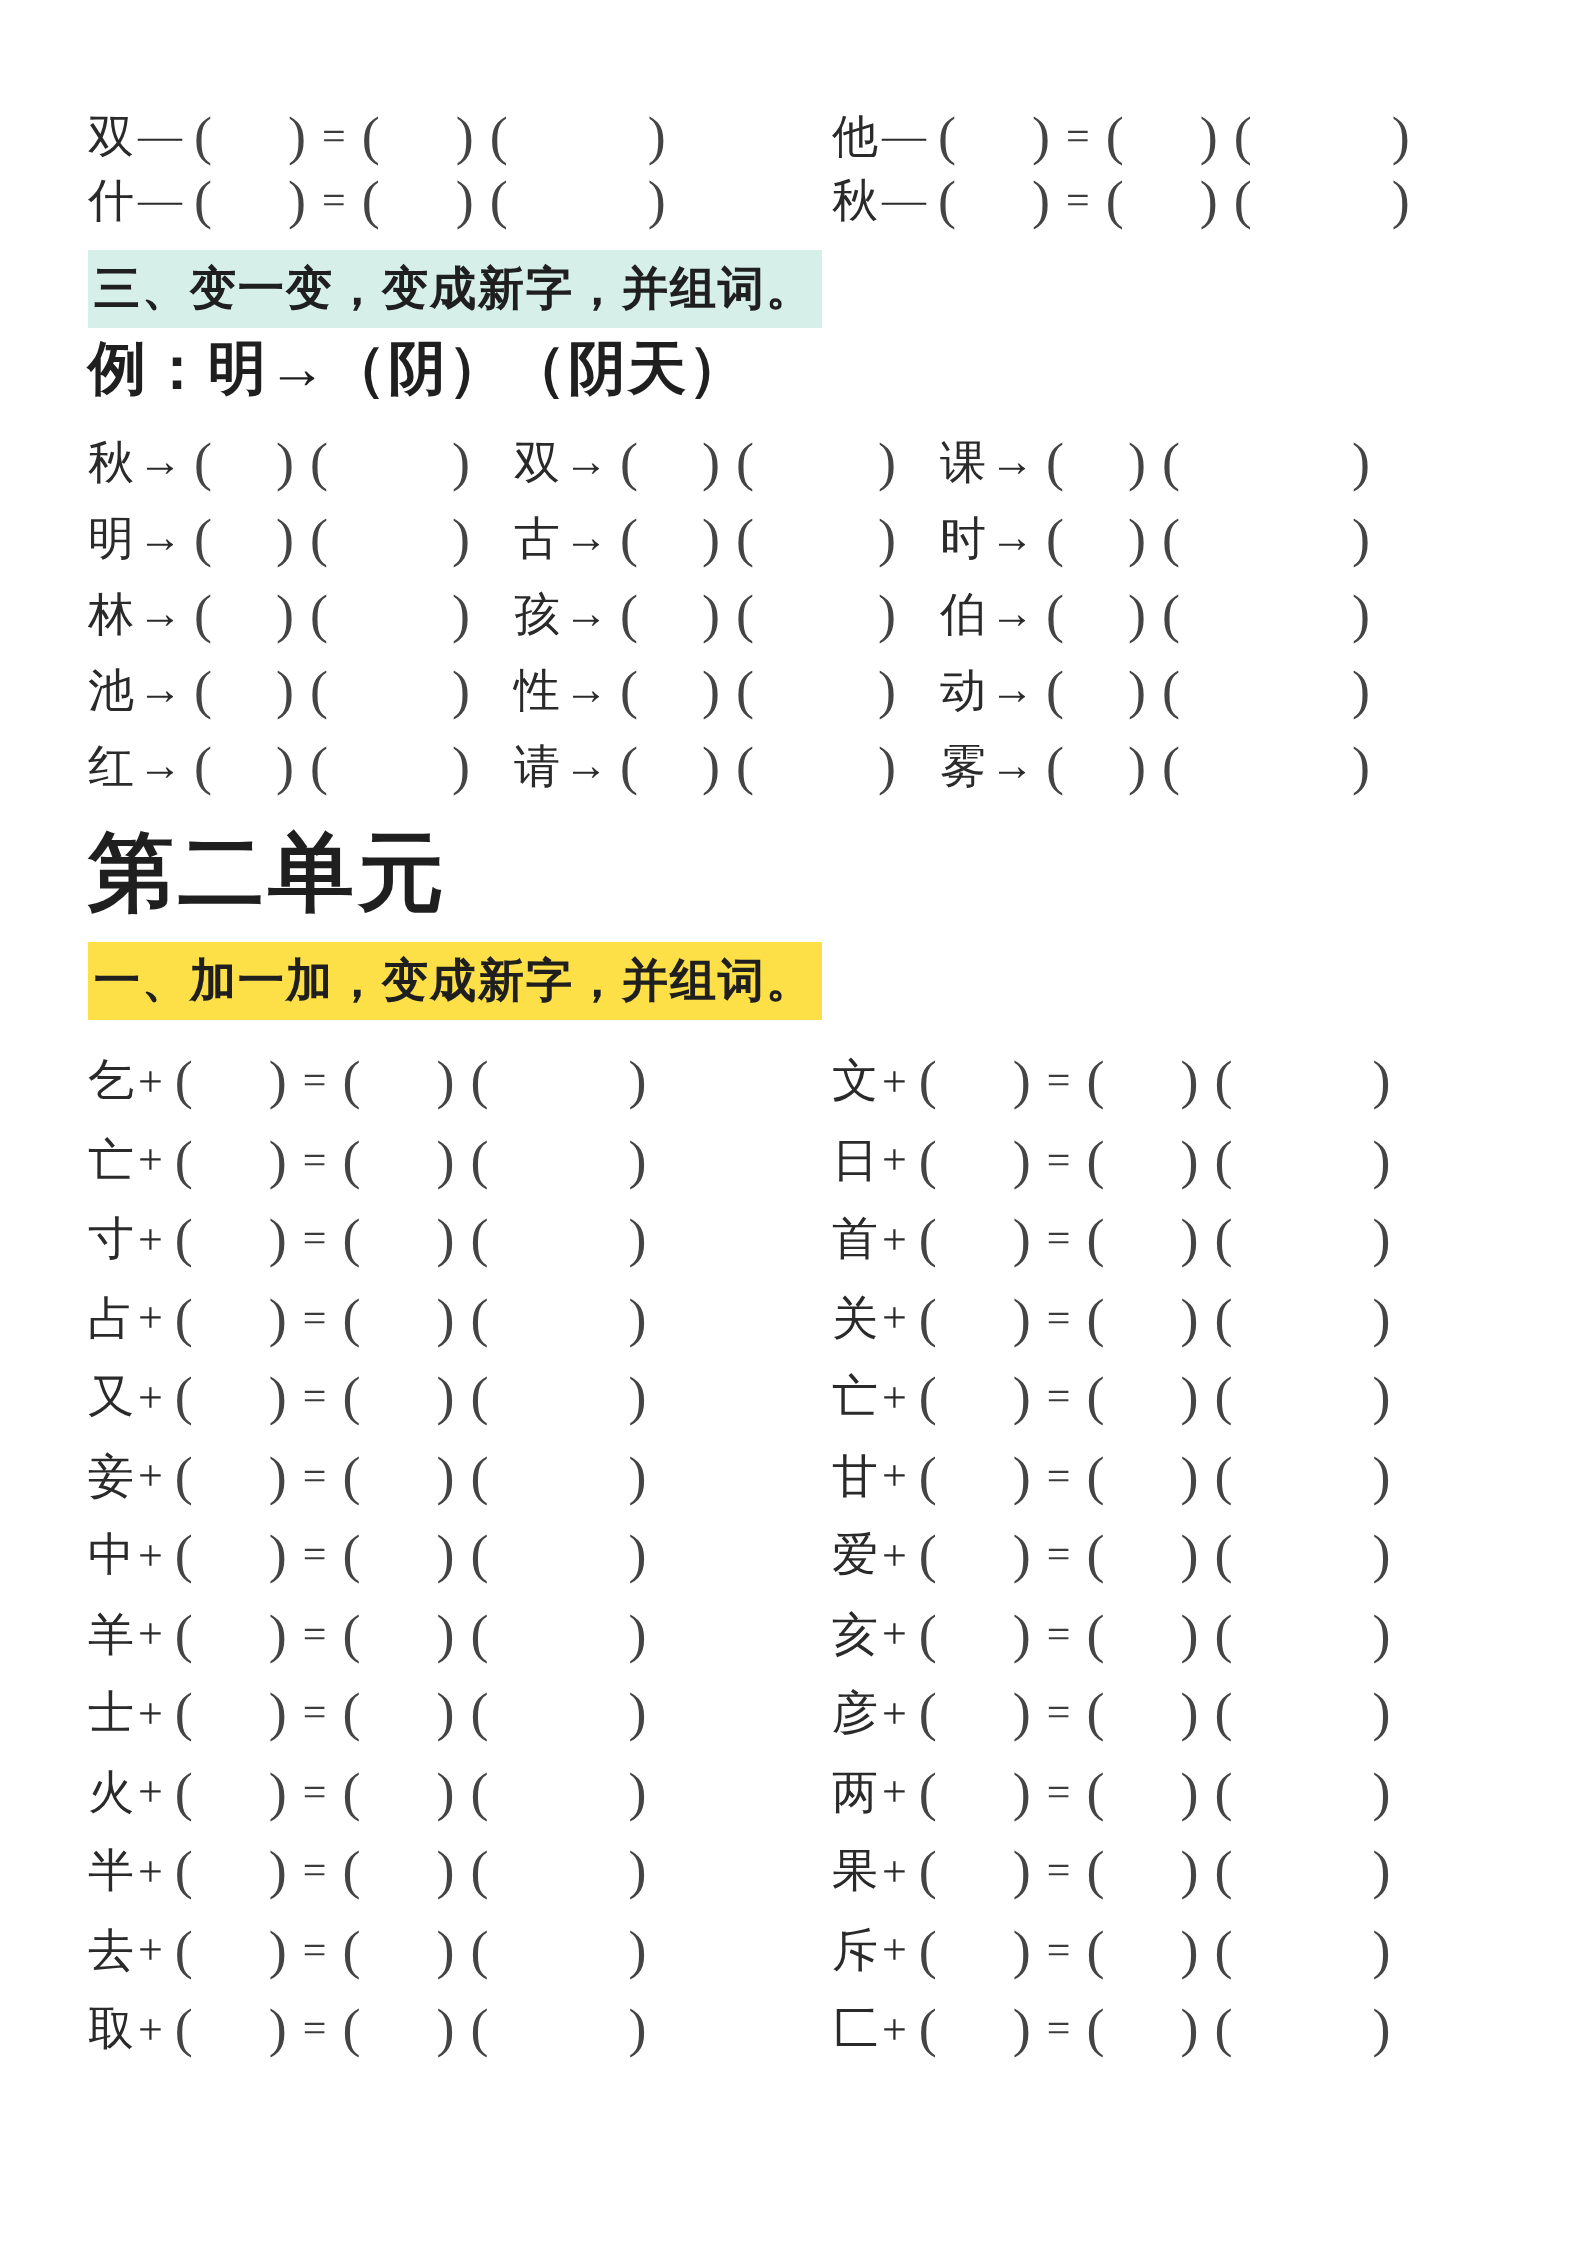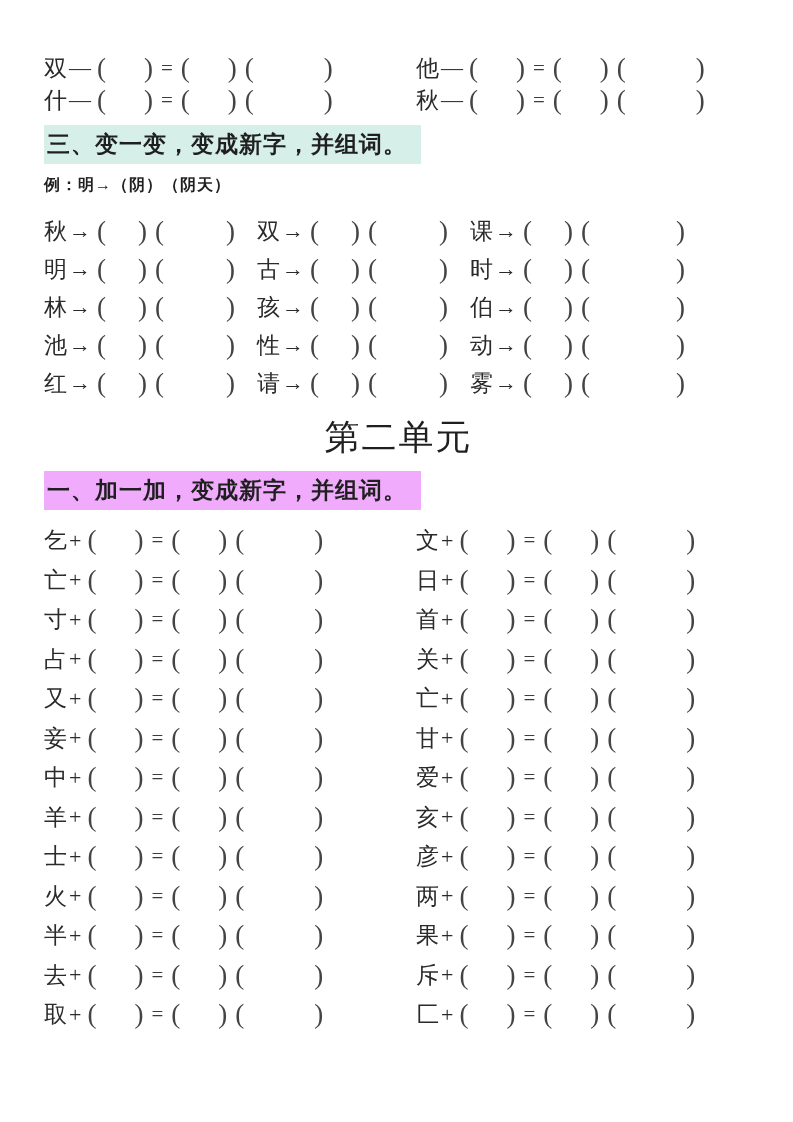--- a/index.html
+++ b/index.html
@@ -62,40 +62,40 @@
   .parens.lg { width: 88px; }
   .tr3 .parens.sm { width: 50px; }
   .tr3 .parens.lg { width: 80px; }
   .tr3 .col:nth-child(3) .parens.lg { width: 104px; }
   .heading-wrap { margin-top: 9px; }
   .heading {
     display: inline-block;
     font-size: 23px;
     font-weight: bold;
     letter-spacing: 1px;
-    padding: 4px 14px 4px 3px;
+    padding: 4px 4px 4px 3px;
     background: #d6efe8;
   }
   .example {
     margin-top: 5px;
     height: 32px;
     display: flex;
     align-items: center;
-    font-size: 16px;
+    font-size: 29px;
     font-weight: bold;
     letter-spacing: 1px;
   }
   .rows-block { margin-top: 11px; }
   .unit-title {
     margin: 12px 0 4px 0;
     height: 48px;
     line-height: 48px;
-    text-align: center;
-    font-size: 35px;
-    font-weight: normal;
+    text-align: left;
+    font-size: 43px;
+    font-weight: bold;
     letter-spacing: 2px;
   }
 </style>
 </head>
 <body>
 
 <div class="page" style="background: rgb(255, 255, 255); color: rgb(31, 31, 31);">
 
   <div id="subtract-rows">
       <div class="row sub cols2">
@@ -367,21 +367,21 @@
             <span class="po">(</span>
             <span class="pc">)</span>
           </span>
         </span>
       </div>
     </div>
 
   <div class="unit-title">第二单元</div>
 
   <div class="heading-wrap">
-    <span class="heading hl" style="background: #f0abfc;">一、加一加，变成新字，并组词。</span>
+    <span class="heading hl" style="background: #fde047;">一、加一加，变成新字，并组词。</span>
   </div>
 
 
   <div id="add-rows" class="rows-block">
       <div class="row add2 cols2">
         <span class="col">
           <span class="ch">乞</span>
           <span class="op">+</span>
           <span class="parens sm">
             <span class="po">(</span>

